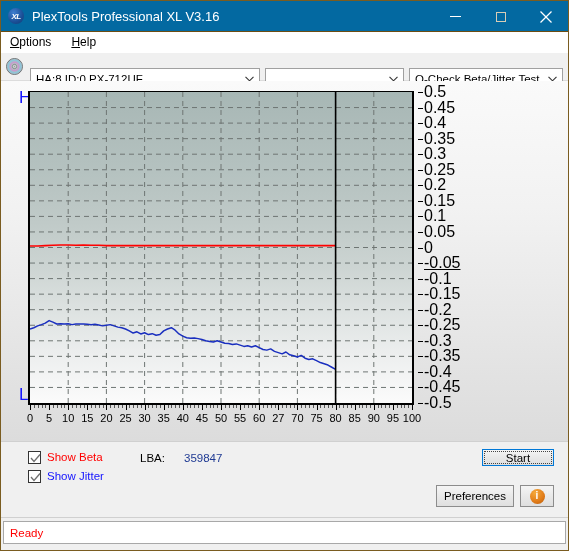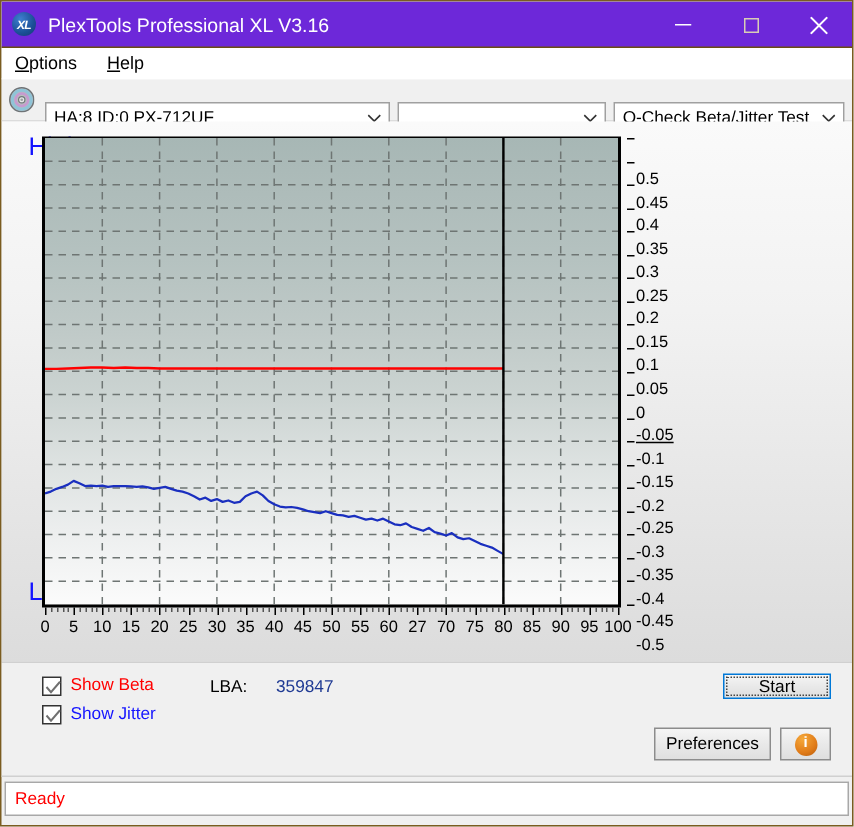--- a/index.html
+++ b/index.html
@@ -10,21 +10,21 @@
     font-family: "Liberation Sans", sans-serif;
   }
   body {
     background: #f0f0f0;
     border: 1px solid #7a5c20;
   }
 
   
   .titlebar {
     height: 31px;
-    background: #6d28d9;
+    background: #0369a1;
     display: flex;
     align-items: center;
     position: relative;
     border-bottom: 1px solid #6b4c12;
   }
   .app-icon {
     width: 16px; height: 16px;
     margin-left: 7px; margin-right: 8px;
     border-radius: 50%;
     background: radial-gradient(circle at 35% 30%, #3f7fd0 0%, #1b4f96 60%, #143a72 100%);
@@ -160,26 +160,25 @@
   .y-labels {
     position: absolute;
     left: 417px;
     top: 10px;
     width: 46px;
     height: 314px;
   }
   .y-label {
     position: absolute;
     left: 6px;
-    font-size: 11px;
+    font-size: 16px;
     color: #000;
     line-height: 1;
     transform: translateY(-50%);
     white-space: nowrap;
-    margin-top: 28px;
   }
   .y-tick {
     position: absolute;
     left: 0;
     width: 5px;
     height: 1px;
     background: #000;
   }
 
   

